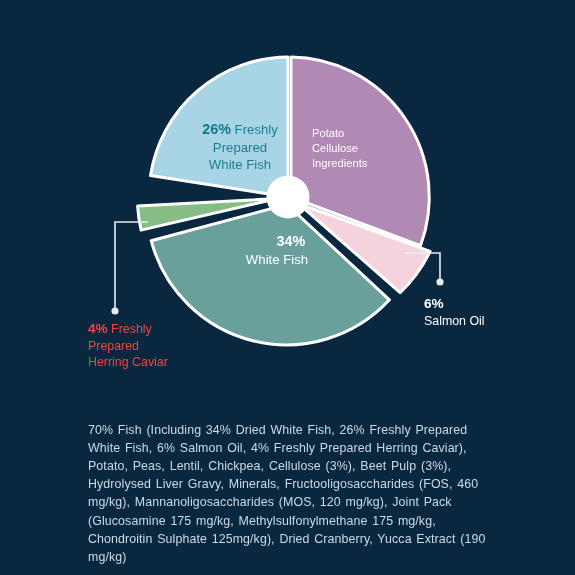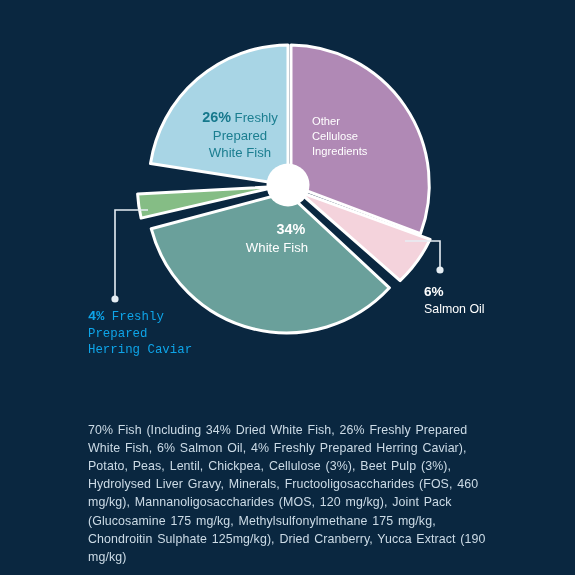--- a/index.html
+++ b/index.html
@@ -15,21 +15,21 @@
     position: relative;
   }
   #infographic {
     position: absolute;
     left: 0; top: 0;
     width: 575px;
     height: 575px;
   }
   .chart-area {
     position: absolute;
-    left: 0; top: 0;
+    left: 0; top: 12px;
     width: 575px;
     height: 380px;
   }
   svg.pie {
     position: absolute;
     left: 0; top: 0;
     width: 575px;
     height: 380px;
     display: block;
   }
@@ -63,23 +63,22 @@
     text-align: center;
     color: #ffffff;
     font-size: 13.2px;
   }
   .lbl-wf b { font-weight: bold; font-size: 14.4px; margin-left: 28px; }
   .lbl-hc {
     left: 88px;
     top: 308px;
     width: 150px;
     text-align: left;
-    color: #0ea5e9;
+    color: #ef4444;
     font-size: 12.4px;
-    font-family: Liberation Mono, monospace;
   }
   .lbl-hc b { font-weight: bold; font-size: 13.6px; }
   .lbl-so {
     left: 424px;
     top: 283px;
     width: 130px;
     text-align: left;
     color: #ffffff;
     font-size: 12.4px;
   }
@@ -133,21 +132,21 @@
       <g fill="none" stroke="#e6eef4" stroke-width="1.6">
         <path d="M 405 241 L 440 241 L 440 268"></path>
       </g>
       <circle cx="440" cy="270" r="3.6" fill="#e6eef4"></circle>
     </svg>
 
     <div class="slice-label lbl-pfwf"><b>26%</b><span> Freshly
 Prepared
 White Fish</span></div>
 
-    <div class="slice-label lbl-ofi"><span>Other</span><br><span>Cellulose</span><br><span>Ingredients</span></div>
+    <div class="slice-label lbl-ofi"><span>Potato</span><br><span>Cellulose</span><br><span>Ingredients</span></div>
 
     <div class="slice-label lbl-wf"><b>34%</b><span>
 White Fish</span></div>
 
     <div class="slice-label lbl-hc"><b>4%</b><span> Freshly
 Prepared
 Herring Caviar</span></div>
 
     <div class="slice-label lbl-so"><b>6%</b><span>
 Salmon Oil</span></div>

